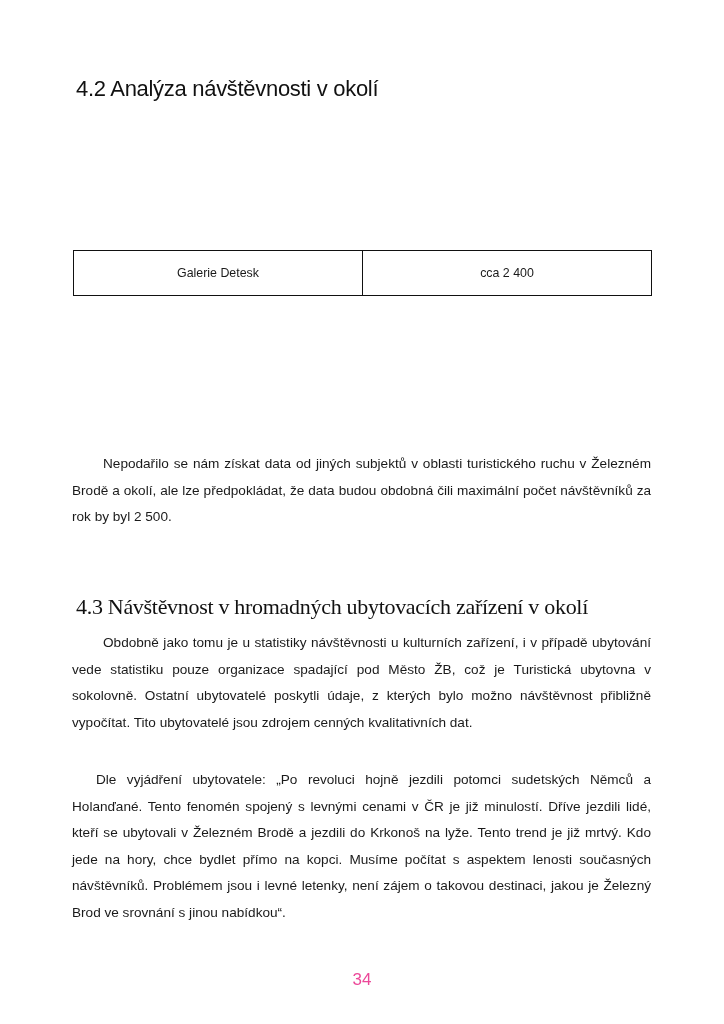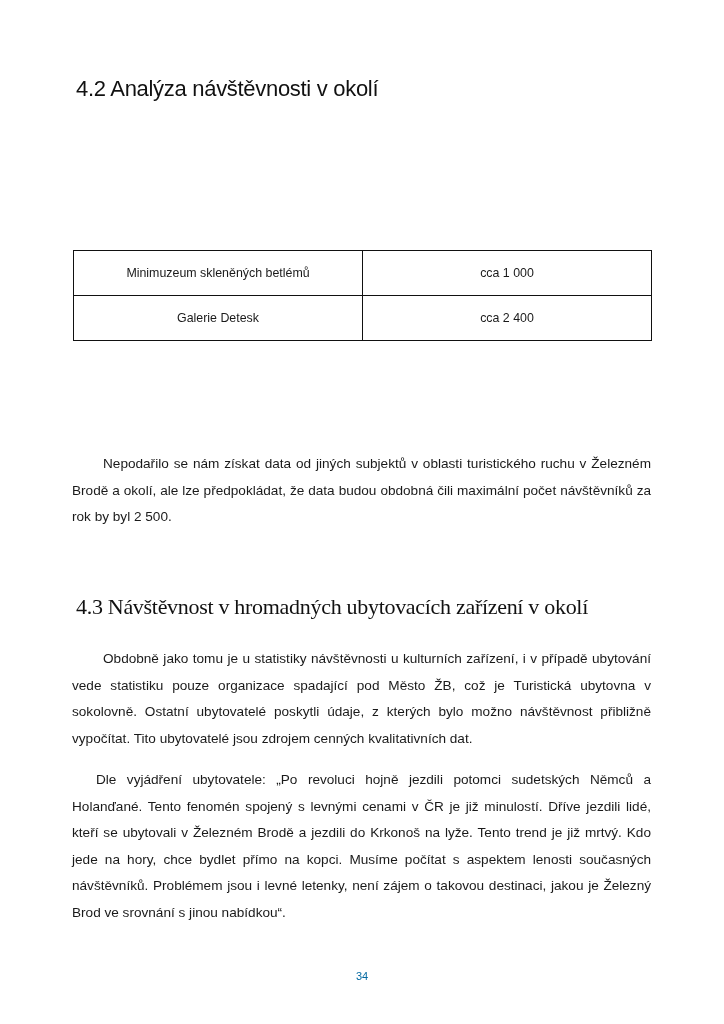--- a/index.html
+++ b/index.html
@@ -4,39 +4,35 @@
 <style>
   html, body { margin: 0; padding: 0; background: #ffffff; }
   body { width: 724px; height: 1024px; position: relative; overflow: hidden; color: #1a1a1a; font-family: "Liberation Sans", sans-serif; }
   .page { position: absolute; left: 0; top: 0; width: 724px; height: 1004px; }
   h2 { position: absolute; margin: 0; font-weight: normal; font-size: 22px; letter-spacing: -0.3px; color: #111; }
   #h42 { left: 76px; top: 76px; }
   #h43 { left: 76px; top: 594px; font-family: Liberation Serif, serif; }
   .para { position: absolute; left: 72px; width: 579px; margin: 0; font-size: 13.6px; line-height: 26.5px; text-align: justify; text-indent: 31px; color: #1a1a1a; }
   #p1 { top: 114px; }
   #p2 { top: 451px; }
-  #p3 { top: 630px; margin-top: 16px; }
+  #p3 { top: 630px; }
   #p4 { top: 767px; text-indent: 24px; }
   table.data { position: absolute; left: 73px; top: 250px; width: 579px; border-collapse: collapse; font-size: 12.4px; }
   table.data td { border: 1.5px solid #111; height: 44px; padding: 0; text-align: center; vertical-align: middle; color: #1a1a1a; }
   table.data td.c1 { width: 288px; }
-  .pagenum { position: absolute; left: 0; width: 724px; top: 970px; text-align: center; font-size: 11px; color: #0369a1; }
+  .pagenum { position: absolute; left: 0; width: 724px; top: 970px; text-align: center; font-size: 17px; color: #ec4899; }
 </style>
 </head>
 <body>
 
 <div class="page">
   <h2 id="h42">4.2 Analýza návštěvnosti v okolí</h2>
 
   <table class="data">
     <tbody>
-      <tr>
-        <td class="c1">Minimuzeum skleněných betlémů</td>
-        <td>cca 1 000</td>
-      </tr>
       <tr>
         <td class="c1">Galerie Detesk</td>
         <td>cca  2 400</td>
       </tr>
     </tbody>
   </table>
 
   <p id="p2" class="para">Nepodařilo se nám získat data od jiných subjektů v oblasti turistického ruchu v Železném Brodě a okolí, ale lze předpokládat, že data budou obdobná čili maximální počet návštěvníků za rok by byl 2 500.</p>
 
   <h2 id="h43">4.3 Návštěvnost v hromadných ubytovacích zařízení v okolí</h2>

